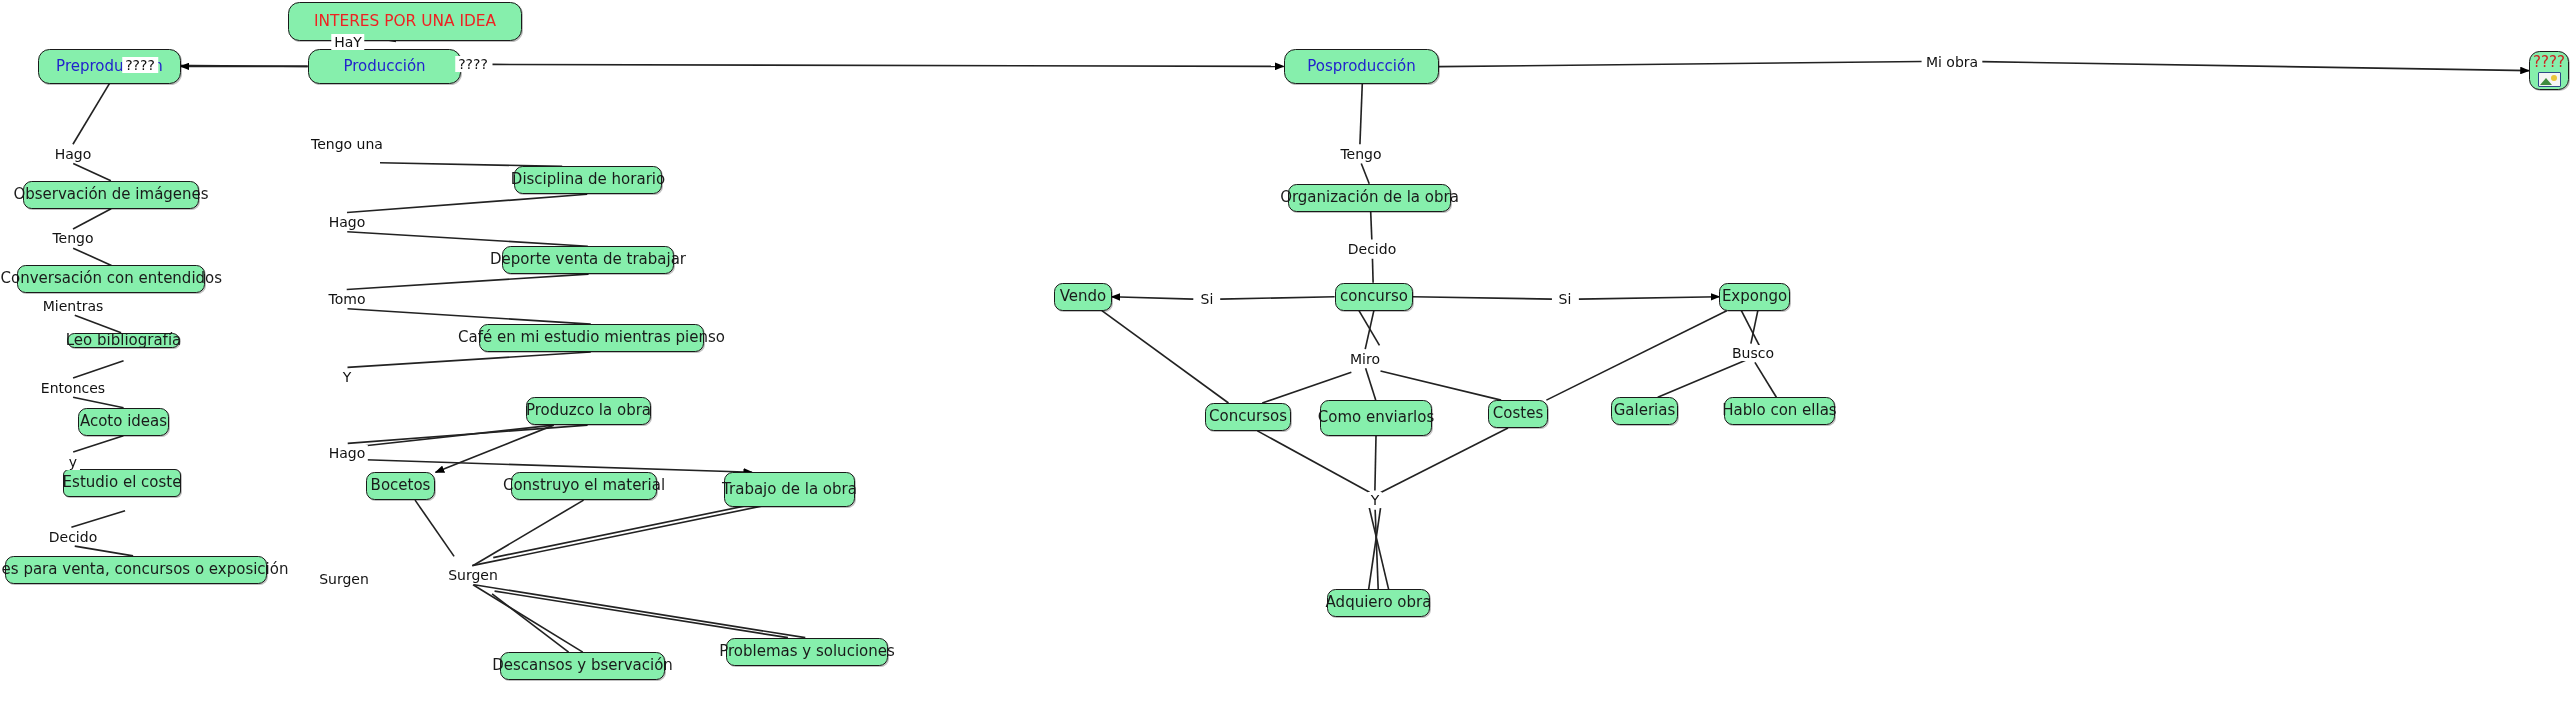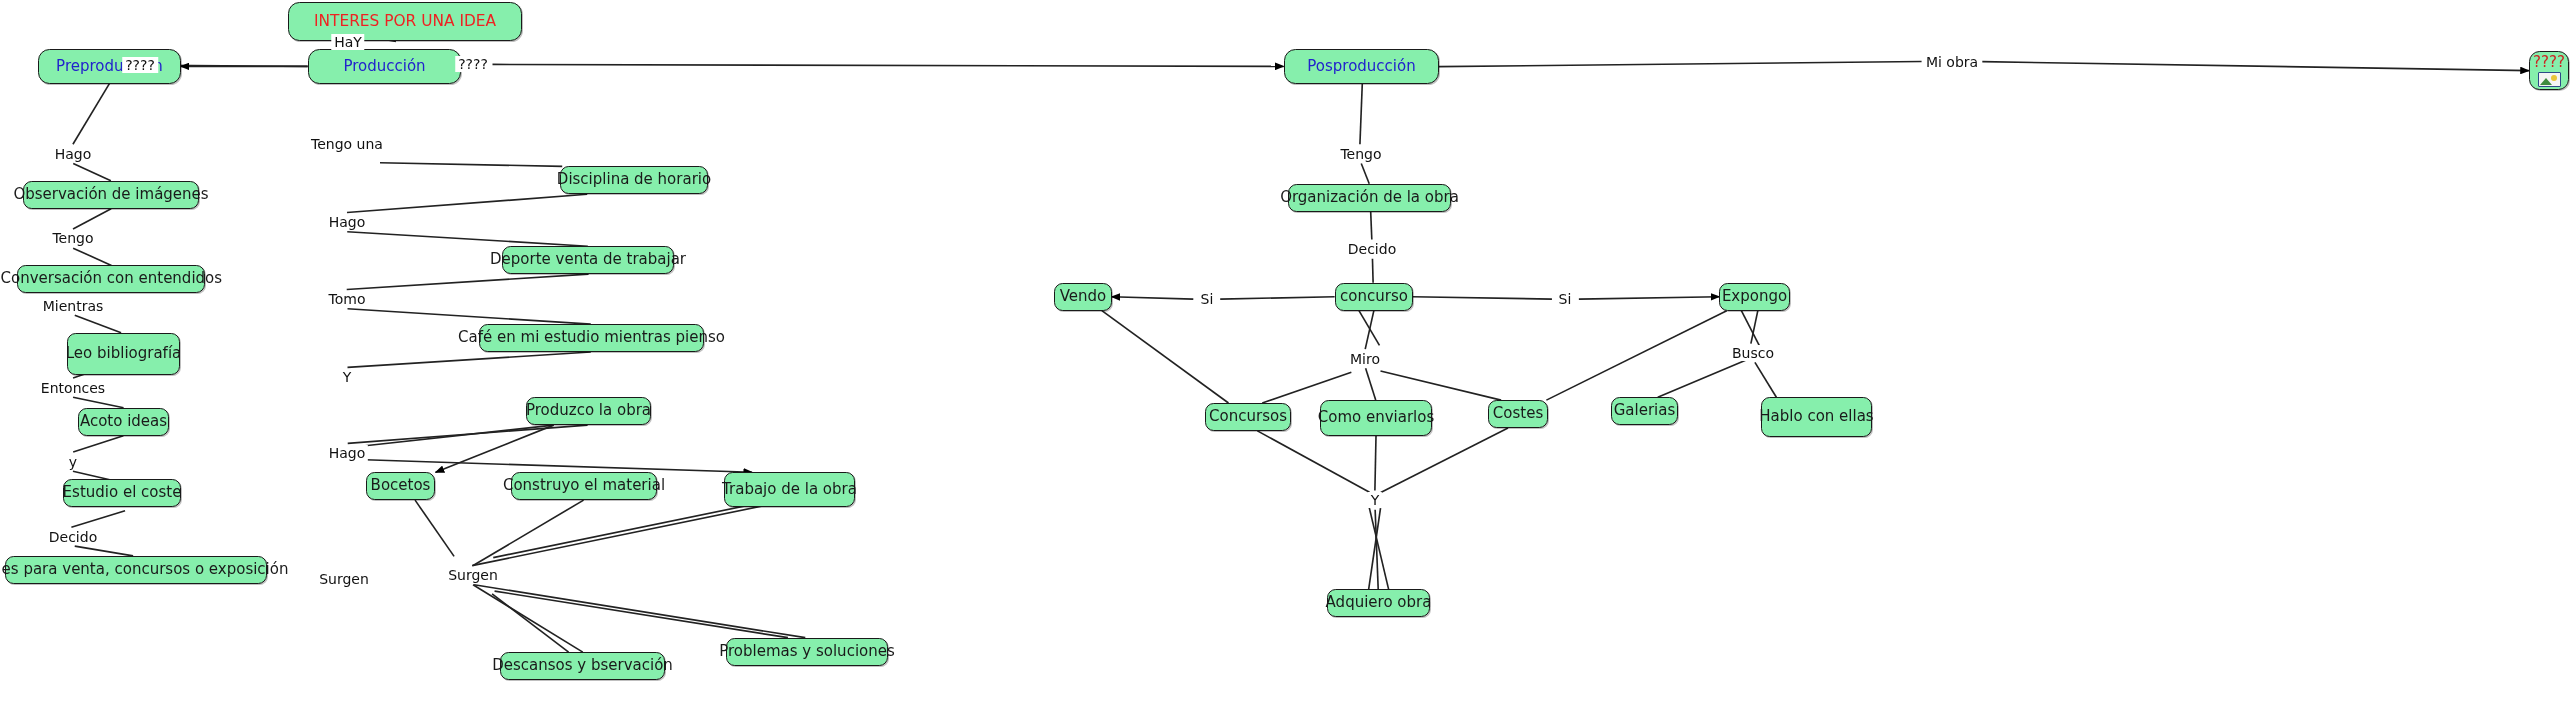--- a/index.html
+++ b/index.html
@@ -189,33 +189,33 @@
       <div class="node unknown" style="left: 2529px; top: 51px; width: 40px; height: 39px;">
         <span>????</span>
         <span class="img-icon"></span>
       </div>
       <div class="node" style="left: 23px; top: 181px; width: 176px; height: 28px;">
         <span>Observación de imágenes</span>
       </div>
       <div class="node" style="left: 17.3px; top: 265px; width: 188px; height: 28px;">
         <span>Conversación con entendidos</span>
       </div>
-      <div class="node" style="left: 67px; top: 333px; width: 113px; height: 42px;">
+      <div class="node" style="left: 67px; top: 333px; width: 113px; height: 15px;">
         <span>Leo bibliografía</span>
       </div>
       <div class="node" style="left: 78px; top: 408px; width: 91px; height: 28px;">
         <span>Acoto ideas</span>
       </div>
-      <div class="node" style="left: 63px; top: 479px; width: 118px; height: 28px;">
+      <div class="node" style="left: 63px; top: 469px; width: 118px; height: 28px; border-radius: 6px;">
         <span>Estudio el coste</span>
       </div>
       <div class="node" style="left: 4.8px; top: 556px; width: 262px; height: 28px;">
         <span>Si es para venta, concursos o exposición</span>
       </div>
-      <div class="node" style="left: 514px; top: 166px; width: 148px; height: 28px; margin-left: 46px;">
+      <div class="node" style="left: 514px; top: 166px; width: 148px; height: 28px;">
         <span>Disciplina de horario</span>
       </div>
       <div class="node" style="left: 502px; top: 246px; width: 172px; height: 28px;">
         <span>Deporte venta de trabajar</span>
       </div>
       <div class="node" style="left: 479px; top: 324px; width: 225px; height: 28px;">
         <span>Café en mi estudio mientras pienso</span>
       </div>
       <div class="node" style="left: 526px; top: 397px; width: 125px; height: 28px;">
         <span>Produzco la obra</span>
@@ -252,21 +252,21 @@
       </div>
       <div class="node" style="left: 1320px; top: 400px; width: 112px; height: 36px;">
         <span>Como enviarlos</span>
       </div>
       <div class="node" style="left: 1488px; top: 400px; width: 60px; height: 28px;">
         <span>Costes</span>
       </div>
       <div class="node" style="left: 1611px; top: 397px; width: 67px; height: 28px;">
         <span>Galerias</span>
       </div>
-      <div class="node" style="left: 1761px; top: 397px; width: 111px; height: 40px;">
+      <div class="node" style="left: 1724px; top: 397px; width: 111px; height: 28px;">
         <span>Hablo con ellas</span>
       </div>
       <div class="node" style="left: 1327px; top: 589px; width: 103px; height: 28px;">
         <span>Adquiero obra</span>
       </div>
     </div>
   <div id="label-layer">
       <div class="link-label" style="left: 348px; top: 42px;">HaY</div>
       <div class="link-label" style="left: 140px; top: 65px;">????</div>
       <div class="link-label" style="left: 473px; top: 64px;">????</div>

